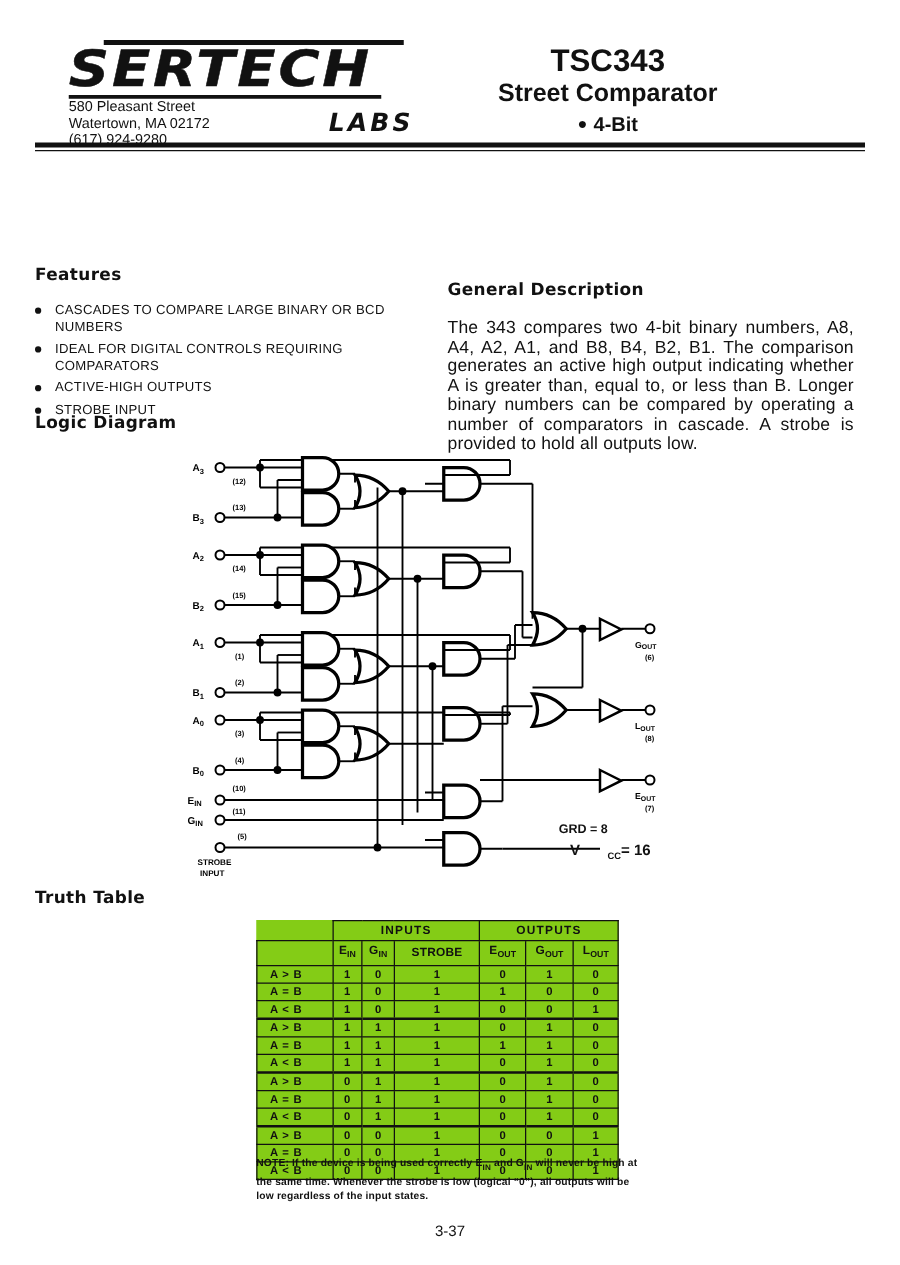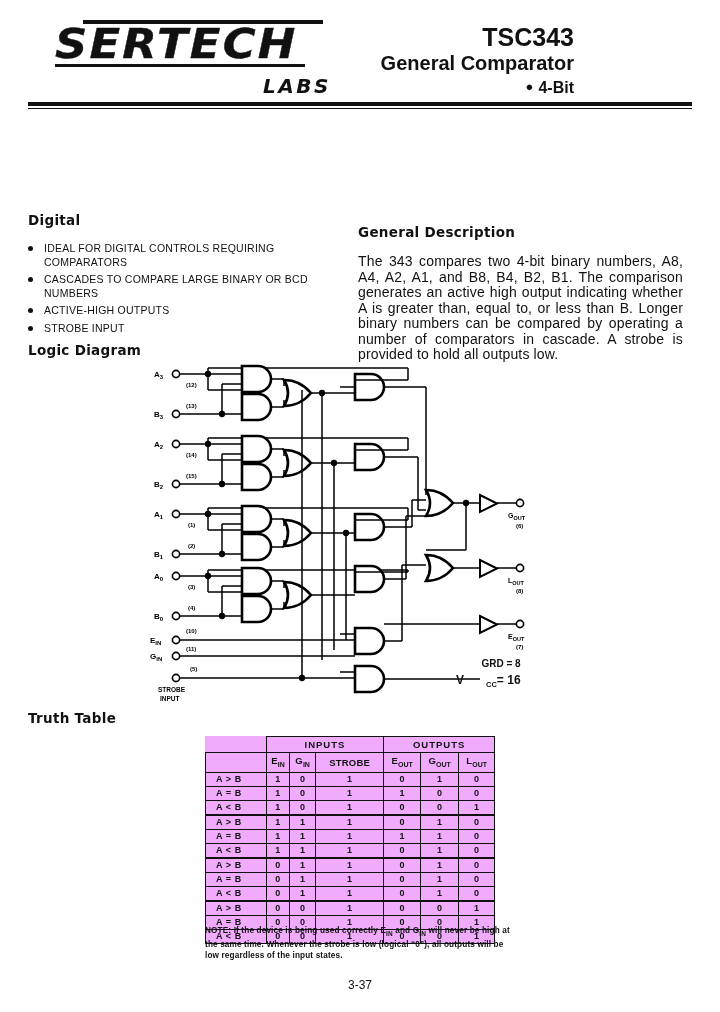--- a/index.html
+++ b/index.html
@@ -3,38 +3,38 @@
 <meta charset="utf-8">
 <style>
   html,body{margin:0;padding:0;background:#ffffff;}
   body{
     width:720px;height:1012px;position:relative;overflow:hidden;
     font-family:"Liberation Sans", sans-serif;color:#111;
   }
   .page{position:absolute;inset:0;}
 
   
-  .header{position:absolute;left:0;top:0;width:602px;height:112px;}
+  .header{position:absolute;left:0;top:12px;width:602px;height:112px;}
   .logo-wrap{position:absolute;left:55px;top:24px;width:300px;height:82px;}
   .logo-name{
     font-family:"DejaVu Sans", sans-serif;
     font-weight:bold;font-style:italic;font-size:40px;letter-spacing:2px;
     line-height:40px;color:#111;
     transform:scaleX(1.12);transform-origin:left top;
     -webkit-text-stroke:0.4px #111;
   }
   .logo-bar-top{position:absolute;left:28px;top:-4px;width:240px;height:4px;background:#111;}
   .logo-bar-bot{position:absolute;left:0px;top:40px;width:250px;height:3px;background:#111;}
   .logo-addr{position:absolute;left:0px;top:44px;font-size:11.5px;line-height:13px;color:#111;}
   .logo-labs{
     position:absolute;left:208px;top:50px;
     font-family:"DejaVu Sans", sans-serif;font-weight:bold;font-style:italic;
     font-size:20px;letter-spacing:2.5px;
   }
-  .title-block{position:absolute;right:28px;top:24px;text-align:right;}
+  .title-block{position:absolute;right:28px;top:24px;text-align:center;}
   .title-main{font-size:25px;font-weight:bold;line-height:27px;letter-spacing:0px;}
   .title-sub{font-size:20px;font-weight:bold;line-height:25px;}
   .title-bit{font-size:16px;font-weight:bold;line-height:22px;}
   .title-bit .dot{font-size:13px;vertical-align:2px;margin-right:5px;}
   .rule-thick{position:absolute;left:28px;top:102px;width:664px;height:4px;background:#111;}
   .rule-thin{position:absolute;left:28px;top:108px;width:664px;height:1px;background:#111;}
 
   
   .sec-head{
     font-family:"DejaVu Sans", sans-serif;
@@ -52,87 +52,92 @@
     position:absolute;left:0;top:4px;width:5px;height:5px;border-radius:50%;background:#111;
   }
 
   
   .gendesc{position:absolute;left:358px;top:224px;width:325px;}
   .gd-body{
     margin-top:14px;font-size:14px;line-height:15.5px;text-align:justify;letter-spacing:.15px;
   }
 
   
-  .logic-head{position:absolute;left:28px;top:342px;}
+  .logic-head{position:absolute;left:28px;top:330px;}
   .logic-area{position:absolute;left:150px;top:360px;width:420px;height:345px;}
   .logic-area svg{display:block;}
 
   
   .tt-head{position:absolute;left:28px;top:710px;}
   .tt-wrap{position:absolute;left:205px;top:736px;width:290px;}
-  table.tt{border-collapse:collapse;width:290px;background:#f0abfc;}
+  table.tt{border-collapse:collapse;width:290px;background:#84cc16;}
   table.tt td,table.tt th{
     border:1px solid #111;text-align:center;font-size:9px;font-weight:bold;
     padding:0;height:13px;line-height:13px;letter-spacing:.2px;
   }
   table.tt .grp{height:15px;line-height:15px;font-size:9.5px;letter-spacing:1px;}
   table.tt .sub{height:15px;line-height:15px;font-size:9.5px;}
   table.tt .sub sub{font-size:7px;letter-spacing:0;}
   table.tt .cond{text-align:left;padding-left:10px;letter-spacing:.6px;}
   table.tt .noborder{border:none;}
   tr.grp-sep td{border-top:2px solid #111;}
   .tt-note{
     position:absolute;left:205px;top:925px;width:310px;
     font-size:8.2px;font-weight:bold;line-height:11px;letter-spacing:.15px;
   }
   .tt-note sub{font-size:6.5px;}
 
   
   .footer{position:absolute;left:0;top:978px;width:720px;text-align:center;font-size:12px;}
   .vcc-block{
-    position:absolute;left:447px;top:655px;font-size:10px;font-weight:bold;line-height:17px;text-align:right;
+    position:absolute;left:447px;top:655px;font-size:10px;font-weight:bold;line-height:17px;
   }
   .vcc-block sub{font-size:7.5px;margin-left:22px;}
   .vcc-block .l2{margin-left:9px;font-size:12px;}
 </style>
 </head>
 <body>
 
 <div class="page">
 
   <div class="header">
     <div class="logo-wrap">
       <div class="logo-bar-top"></div>
       <div class="logo-name">SERTECH</div>
       <div class="logo-bar-bot"></div>
+      <div class="logo-addr">
+        <div>580 Pleasant Street</div>
+        <div>Watertown, MA  02172</div>
+        <div>(617) 924-9280</div>
+      </div>
       <div class="logo-labs">LABS</div>
     </div>
 
     <div class="title-block">
       <div class="title-main">TSC343</div>
-      <div class="title-sub">General Comparator</div>
+      <div class="title-sub">Street Comparator</div>
       <div class="title-bit">
         <span class="dot">●</span><span>4-Bit</span>
       </div>
     </div>
 
     <div class="rule-thick"></div>
     <div class="rule-thin"></div>
   </div>
 
   <div class="features">
-    <div class="sec-head">Digital</div>
+    <div class="sec-head">Features</div>
     <ul class="feat-list">
       <li>
         <span class="bullet"></span>
-        <span>IDEAL FOR DIGITAL CONTROLS REQUIRING COMPARATORS</span>
+        <span>CASCADES TO COMPARE LARGE BINARY OR BCD NUMBERS</span>
       </li>
       <li>
         <span class="bullet"></span>
-        <span>CASCADES TO COMPARE LARGE BINARY OR BCD NUMBERS</span>
+        <span>IDEAL FOR DIGITAL CONTROLS REQUIRING COMPARATORS</span>
       </li>
       <li>
         <span class="bullet"></span>
         <span>ACTIVE-HIGH OUTPUTS</span>
       </li>
       <li>
         <span class="bullet"></span>
         <span>STROBE INPUT</span>
       </li>
     </ul>

